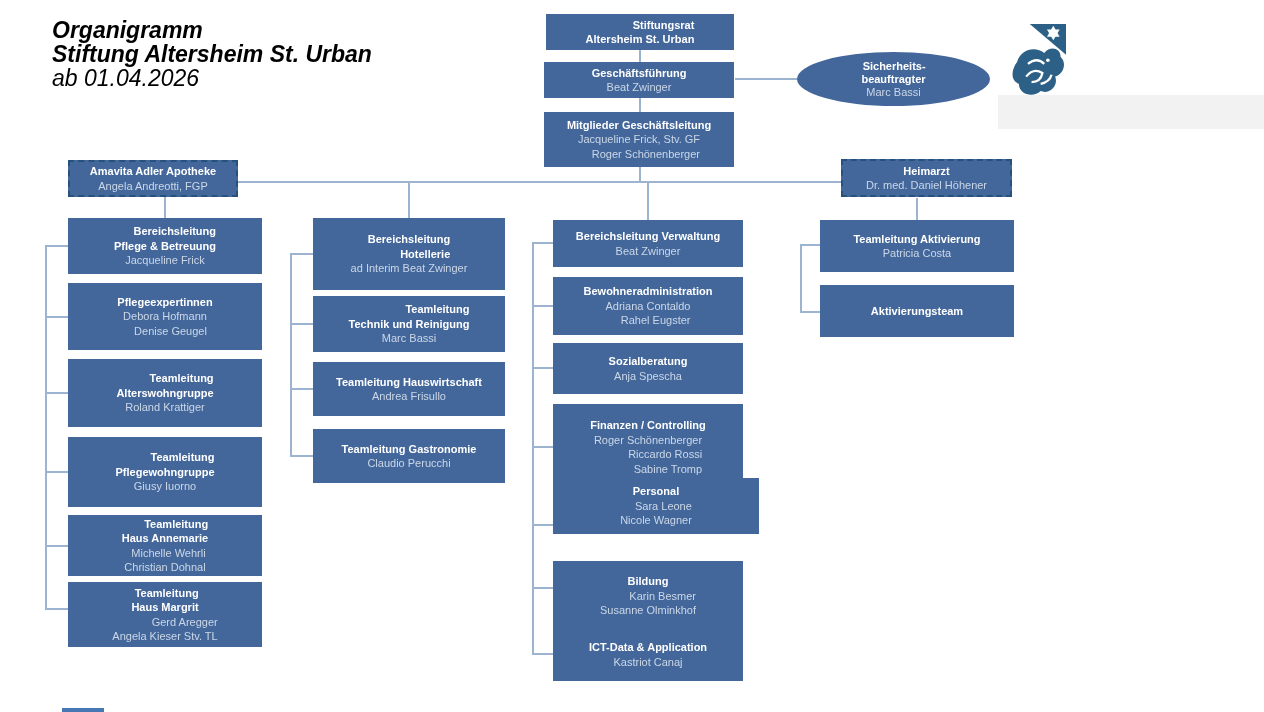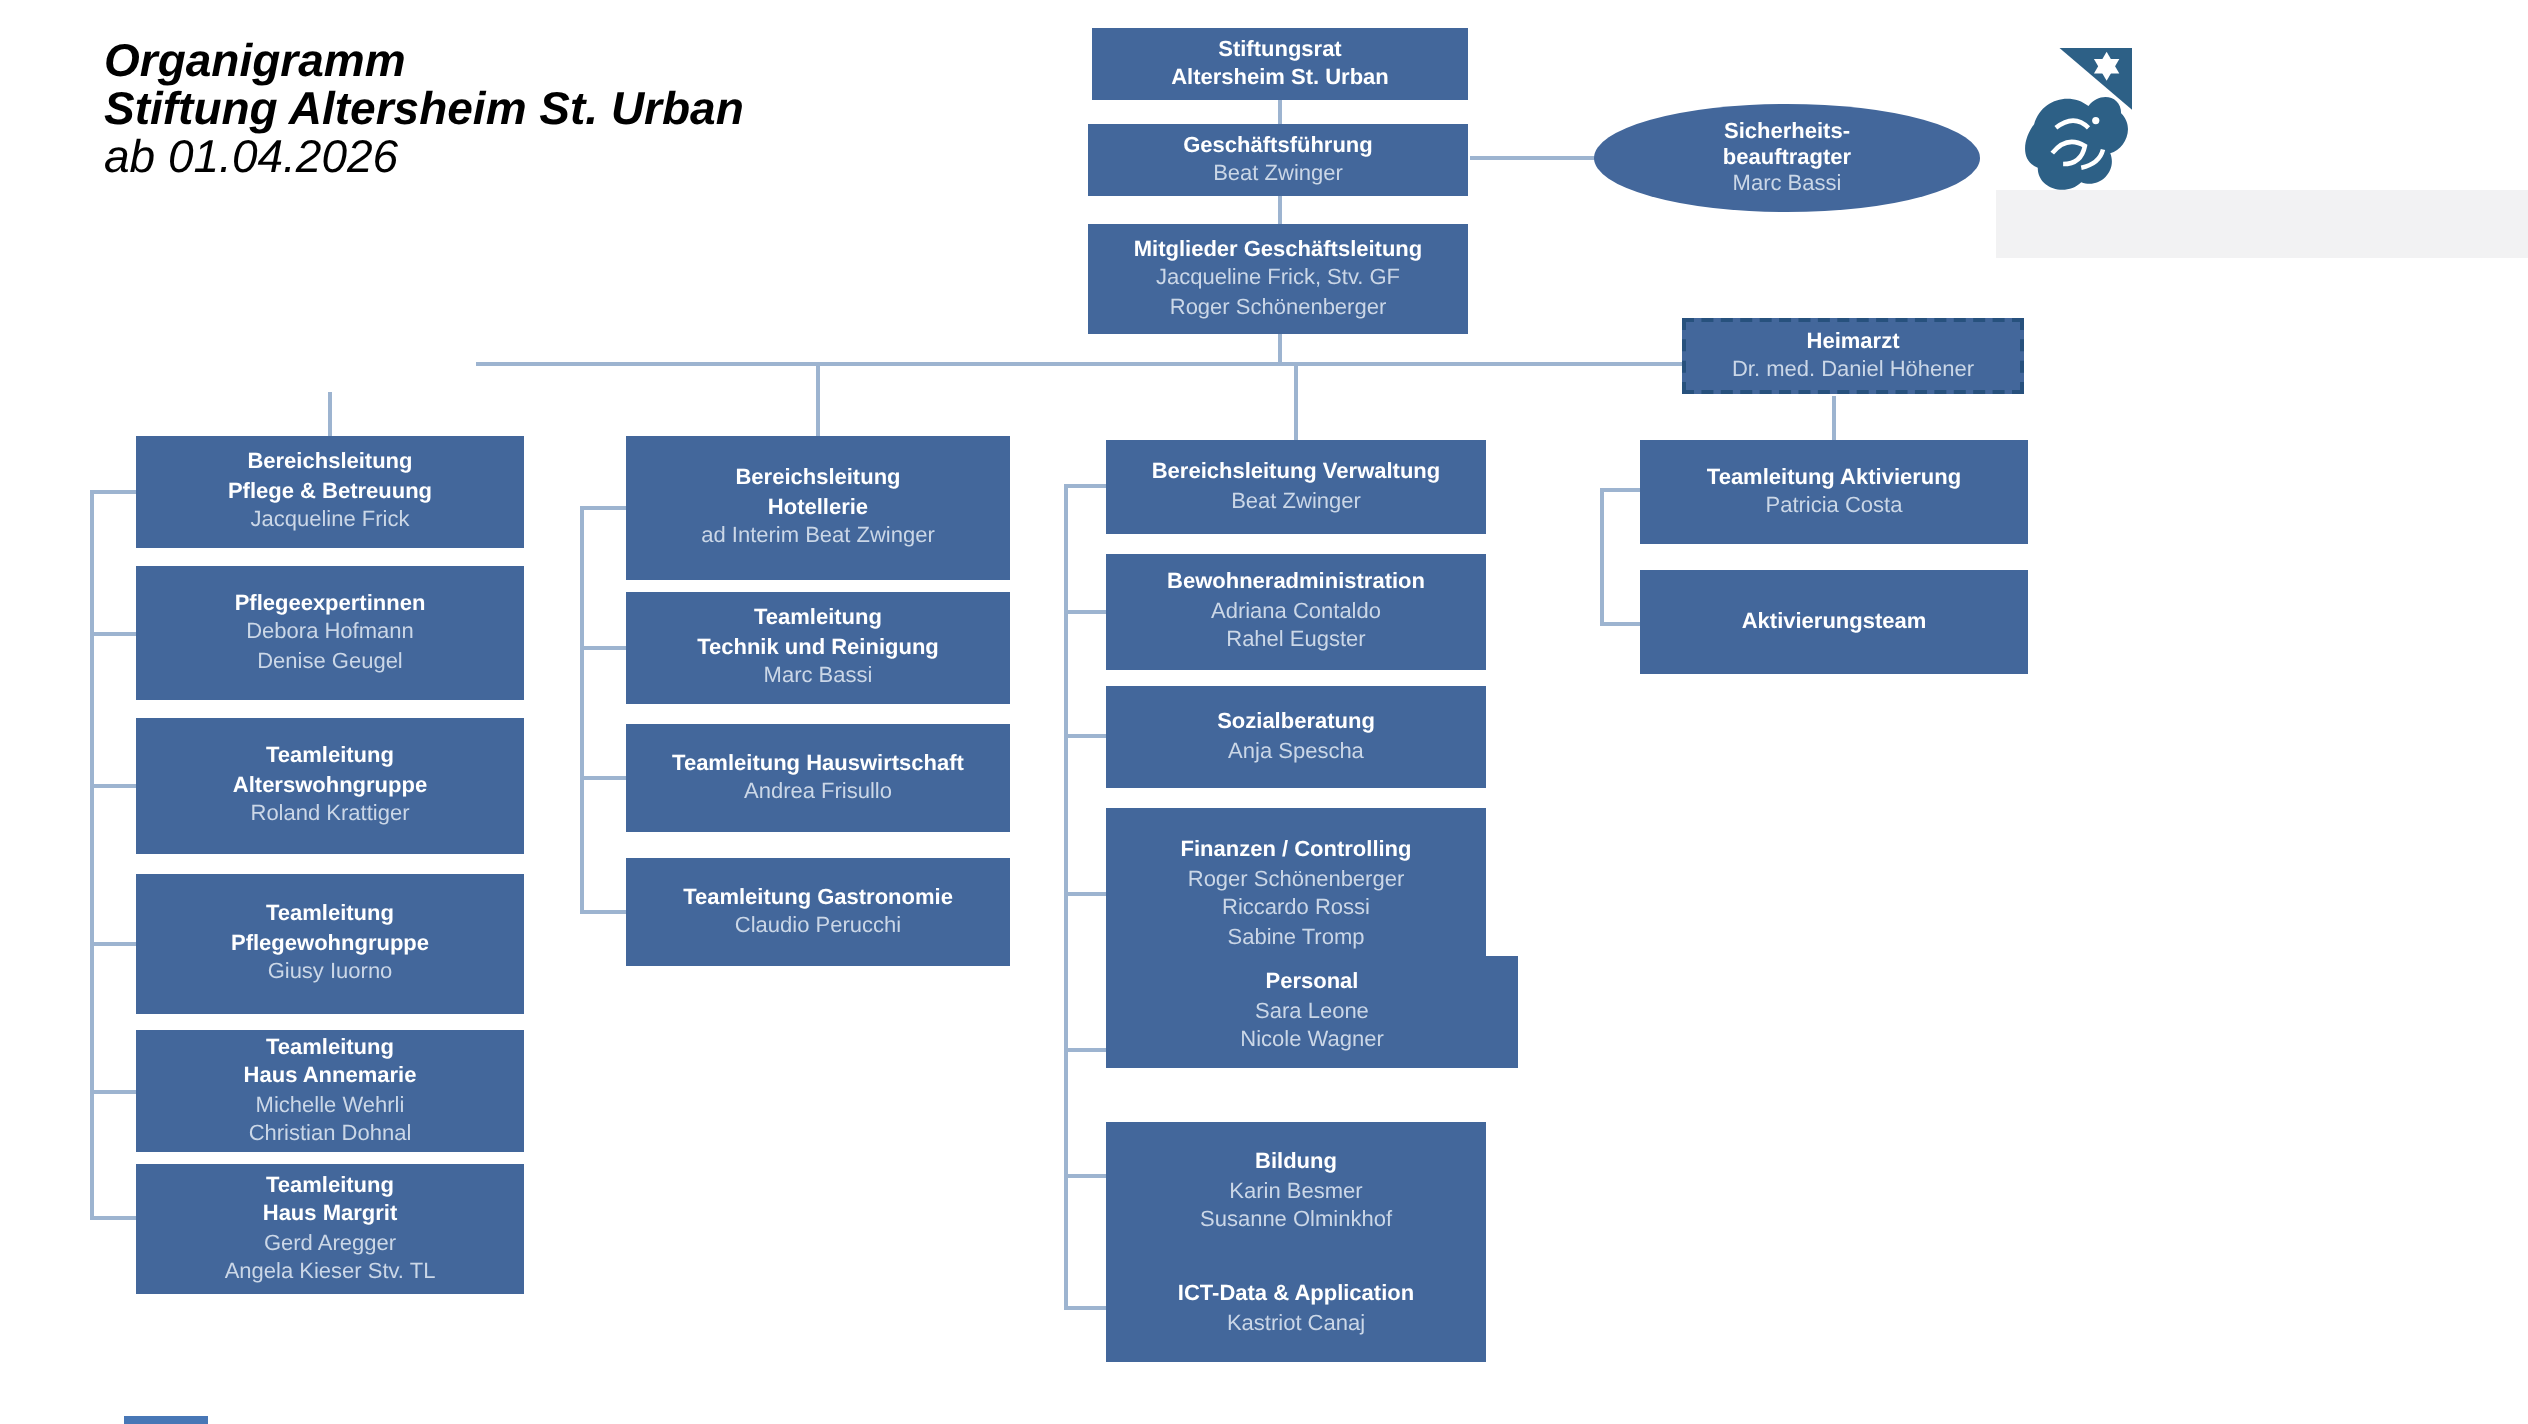--- a/index.html
+++ b/index.html
@@ -1,20 +1,20 @@
 <!DOCTYPE html>
 <html><head>
 <meta charset="utf-8">
 <style>
   html,body{margin:0;padding:0;background:#ffffff;}
   #canvas{position:relative;width:1264px;height:712px;background:#ffffff;overflow:hidden;
           font-family:"Liberation Sans",sans-serif;}
   .line{position:absolute;background:#9DB4D0;z-index:0;}
   .node{position:absolute;z-index:1;background:#43679B;display:flex;flex-direction:column;
-        justify-content:center;align-items:center;text-align:center;
+        justify-content:center;align-items:center;text-align:right;
         font-size:11px;line-height:14.5px;box-sizing:border-box;}
   .node .t{font-weight:bold;color:#ffffff;}
   .node .n{color:#CBD7E7;}
   .dashed{border:2px dashed #27517D;}
   .ellipse{border-radius:50%;font-size:11px;line-height:13px;}
   .doc-title{position:absolute;left:52px;top:18px;z-index:1;color:#000;
              font-size:23px;line-height:24px;font-style:italic;}
   .doc-title .b{font-weight:bold;}
   .logo{position:absolute;left:1000px;top:22px;z-index:1;display:flex;align-items:flex-start;}
   .logo-text{color:#2D6086;font-size:31px;line-height:31px;font-weight:500;
@@ -79,20 +79,28 @@
   <div class="node" style="left:544px;top:112px;width:190px;height:55px">
     <div class="t">
         <div>Mitglieder Geschäftsleitung</div>
       </div>
     <div class="n">
         <div>Jacqueline Frick, Stv. GF</div>
         <div>Roger Schönenberger</div>
       </div>
   </div>
 
+  <div class="node dashed" style="left:68px;top:160px;width:170px;height:37px">
+    <div class="t">
+        <div>Amavita Adler Apotheke</div>
+      </div>
+    <div class="n">
+        <div>Angela Andreotti, FGP</div>
+      </div>
+  </div>
 
   <div class="node dashed" style="left:841px;top:159px;width:171px;height:38px">
     <div class="t">
         <div>Heimarzt</div>
       </div>
     <div class="n">
         <div>Dr. med. Daniel Höhener</div>
       </div>
   </div>
 

